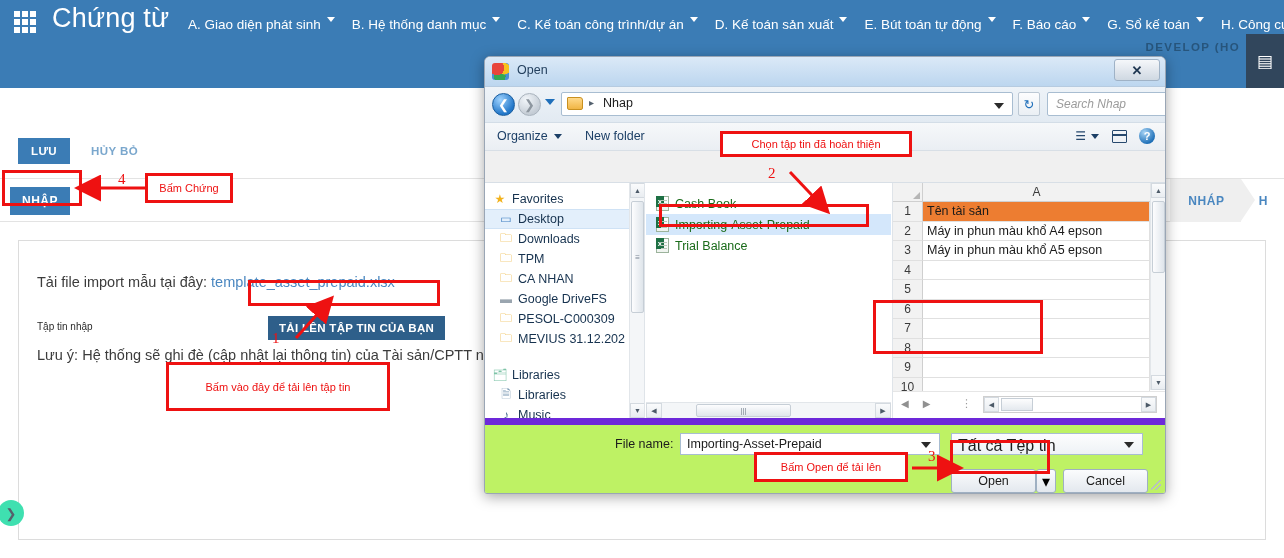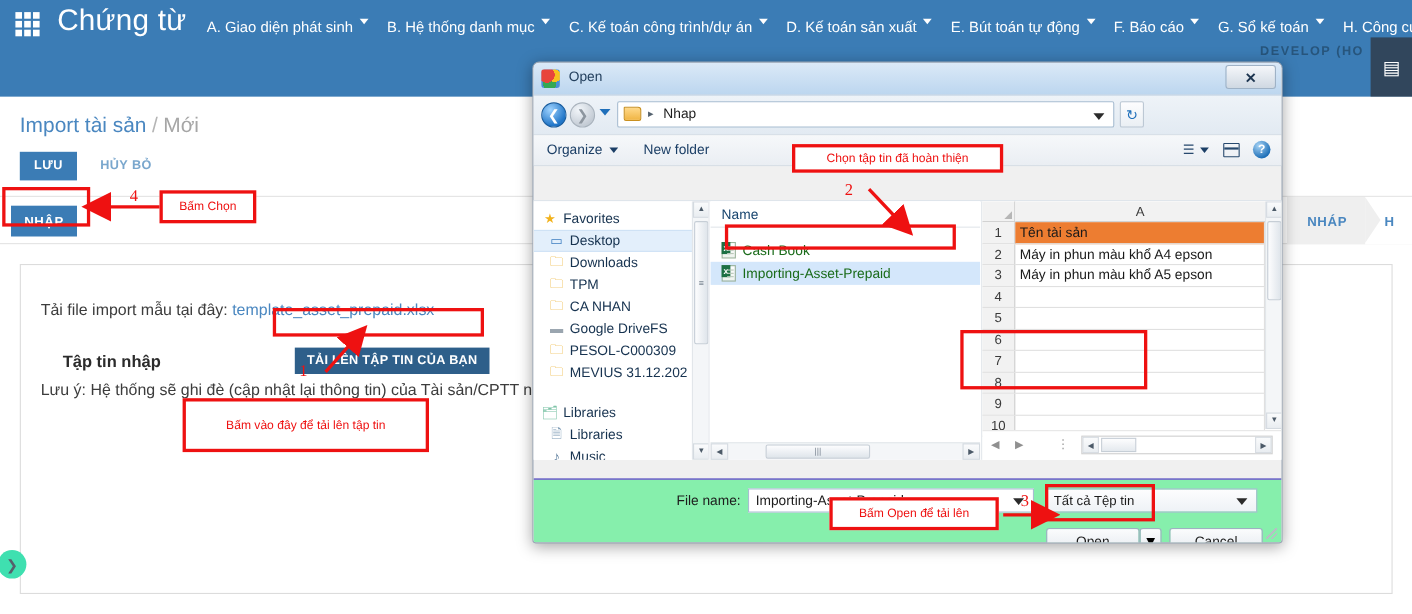--- a/index.html
+++ b/index.html
@@ -99,22 +99,22 @@
   .card{
     position:absolute; left:18px; top:152px; width:1248px; height:300px;
     background:#fff; border:1px solid #dcdcdc;
   }
   .card-line{
     position:absolute; left:18px; top:33px; font-size:14.5px; color:#3c3c3c;
     white-space:nowrap;
   }
   .card-link{ color:#4a87c0; cursor:pointer; }
   .field-label{
-    position:absolute; left:18px; top:80px; font-size:15px; font-weight:bold;
-    color:#2b2b2b; white-space:nowrap;margin-left:20px;
+    position:absolute; left:18px; top:80px; font-size:10px; font-weight:normal;
+    color:#2b2b2b; white-space:nowrap;
   }
   .btn-upload{
     position:absolute; left:249px; top:75px;
     background:#2e5f8a; color:#fff; font-size:11.5px; font-weight:600;
     letter-spacing:.3px; padding:6px 11px; border:none; cursor:pointer; white-space:nowrap;
   }
   .note-line{
     position:absolute; left:18px; top:106px; font-size:14.5px; color:#3c3c3c;
     white-space:nowrap;
   }
@@ -349,41 +349,41 @@
     border:1px solid #d4dae0; display:flex; align-items:center; justify-content:center;
     font-size:7px; color:#4c5a68; cursor:pointer;
   }
   .xl-hs-l{ left:0 } .xl-hs-r{ right:0 }
   .xl-hs-thumb{
     position:absolute; left:17px; top:1px; width:32px; height:13px;
     background:linear-gradient(#fdfdfe,#e4e9ee); border:1px solid #c6ced6; cursor:pointer;
   }
 
   .dlg-foot{
-    position:absolute; left:0; right:0; bottom:0; height:58px;
-    background:#86efac; border-top:1px solid #6d28d9;
+    position:absolute; left:0; right:0; bottom:0; height:75px;
+    background:#bef264; border-top:7px solid #6d28d9;
   }
   .fn-label{
     position:absolute; left:130px; top:12px; font-size:12.5px; color:#1c1c1c;
   }
   .fn-input{
     position:absolute; left:195px; top:8px; width:260px; height:22px;
     background:#fff; border:1px solid #a8bdd1;
   }
   .fn-val{ position:absolute; left:6px; top:3px; font-size:12.5px; color:#1c1c1c; }
   .fn-caret{
     position:absolute; right:8px; top:8px; width:0;height:0;
     border-left:5px solid transparent;border-right:5px solid transparent;
     border-top:6px solid #2b2b2b; cursor:pointer;
   }
   .ft-select{
     position:absolute; left:466px; top:8px; width:192px; height:22px;
     background:linear-gradient(#fdfdfe,#eef2f6); border:1px solid #a8bdd1;
   }
-  .ft-val{ position:absolute; left:6px; top:3px; font-size:12px; color:#1c1c1c; }
+  .ft-val{ position:absolute; left:6px; top:3px; font-size:16px; color:#1c1c1c; }
   .btn-open{
     position:absolute; left:466px; top:44px; width:85px; height:24px;
     background:linear-gradient(#fbfcfd,#e3e8ee); border:1px solid #9fb0c2; border-radius:3px;
     font-size:12.5px; color:#1c1c1c; display:flex; align-items:center; justify-content:center;
     cursor:pointer;
   }
   .btn-open-split{
     position:absolute; left:551px; top:44px; width:20px; height:24px;
     background:linear-gradient(#fbfcfd,#e3e8ee); border:1px solid #9fb0c2; border-radius:3px;
     display:flex; align-items:center; justify-content:center; cursor:pointer;
@@ -464,23 +464,20 @@
       </span>
   </div>
   <div class="dev-label">DEVELOP (HO</div>
   <div class="help-tab">
     <span class="book-glyph">▤</span>
   </div>
 </div>
 
 <div class="page-body">
 
-  <div class="breadcrumb">
-    <span class="bc-main">Import tài sản</span><span class="bc-sep">/</span><span class="bc-sub">Mới</span>
-  </div>
 
   <div class="action-row">
     <button class="btn-save">LƯU</button>
     <button class="btn-cancel">HỦY BỎ</button>
   </div>
 
   <div class="tab-strip">
     <button class="btn-import">NHẬP</button>
     <div class="chip-wrap">
       <div class="chip">NHÁP</div>
@@ -513,20 +510,24 @@
     <div class="nav-back">❮</div>
     <div class="nav-fwd">❯</div>
     <div class="nav-recent"></div>
     <div class="addr-bar">
       <div class="addr-folder"></div>
       <div class="addr-arrow">▸</div>
       <div class="addr-text">Nhap</div>
       <div class="addr-caret"></div>
     </div>
     <div class="refresh-btn">↻</div>
+    <div class="search-box">
+      <div class="search-ph">Search Nhap</div>
+
+    </div>
   </div>
 
   <div class="dlg-toolbar">
     <div class="tb-item" style="left:12px">
       <span>Organize</span>
         <span class="tb-caret"></span>
     </div>
     <div class="tb-item" style="left:100px">New folder</div>
     <div class="tb-views">
       <span class="views-glyph">☰</span>
@@ -587,29 +588,32 @@
       </div>
 
       <div class="np-scroll">
         <div class="np-sb-up">▲</div>
         <div class="np-sb-thumb">≡</div>
         <div class="np-sb-dn">▼</div>
       </div>
     </div>
 
     <div class="file-pane">
-      <div class="fp-head">Name</div>
       <div style="height:10px"></div>
       <div class="fp-row">
         <span class="xls-icon"></span>
         <span>Cash Book</span>
       </div>
       <div class="fp-row sel">
         <span class="xls-icon"></span>
         <span>Importing-Asset-Prepaid</span>
+      </div>
+      <div class="fp-row">
+        <span class="xls-icon"></span>
+        <span>Trial Balance</span>
       </div>
       <div class="fp-hscroll">
         <div class="hs-l">◀</div>
         <div class="hs-thumb">|||</div>
         <div class="hs-r">▶</div>
       </div>
     </div>
 
     <div class="prev-pane">
       <div class="xl-grid">
@@ -701,21 +705,21 @@
       <polygon points="0,0 9,4.5 0,9" fill="#ee1111"></polygon>
     </marker>
   </defs>
   <line x1="146" y1="188" x2="80" y2="188" stroke="#ee1111" stroke-width="3" marker-end="url(#ah)"></line>
   <line x1="296" y1="338" x2="330" y2="300" stroke="#ee1111" stroke-width="3" marker-end="url(#ah)"></line>
   <line x1="790" y1="172" x2="826" y2="210" stroke="#ee1111" stroke-width="3" marker-end="url(#ah)"></line>
   <line x1="912" y1="468" x2="958" y2="468" stroke="#ee1111" stroke-width="3" marker-end="url(#ah)"></line>
 </svg>
 
 <div class="ann-box" style="left:2px;  top:170px; width:80px;  height:36px;"></div>
-<div class="ann-label" style="left:145px;top:173px; width:88px;  height:30px;">Bấm Chọn</div>
+<div class="ann-label" style="left:145px;top:173px; width:88px;  height:30px;">Bấm Chứng</div>
 <div class="ann-num" style="left:118px; top:171px;">4</div>
 
 <div class="ann-box" style="left:248px; top:280px; width:192px; height:26px;"></div>
 <div class="ann-label" style="left:166px;top:362px; width:224px; height:49px;">Bấm vào đây để tải lên tập tin</div>
 <div class="ann-num" style="left:272px; top:330px;">1</div>
 
 <div class="ann-label" style="left:720px;top:131px; width:192px; height:26px;">Chọn tập tin đã hoàn thiện</div>
 <div class="ann-num" style="left:768px; top:165px;">2</div>
 <div class="ann-box" style="left:659px; top:204px; width:210px; height:23px;"></div>
 

